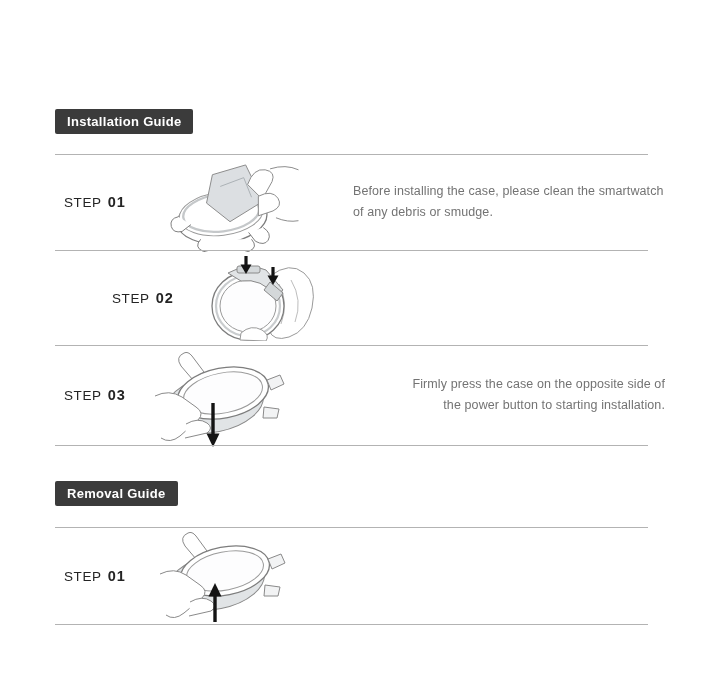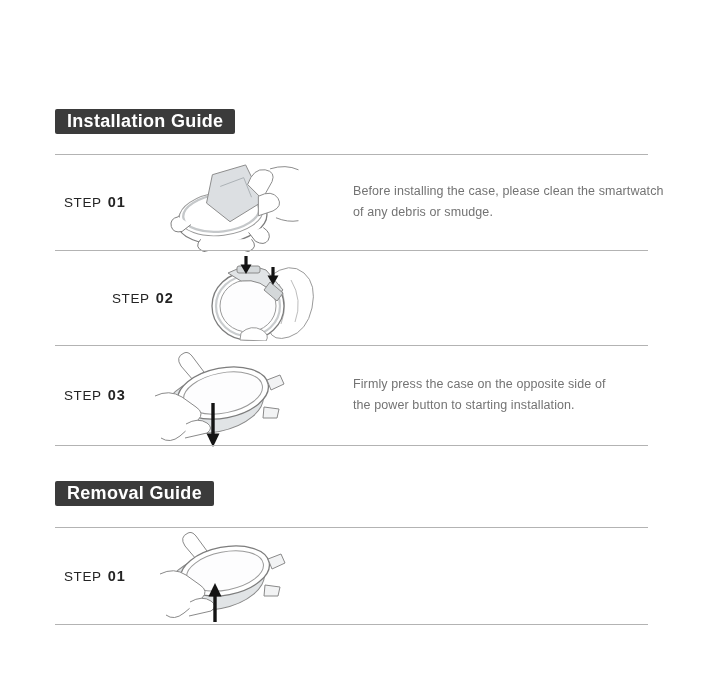--- a/index.html
+++ b/index.html
@@ -8,34 +8,34 @@
     width:701px;height:700px;
     background:#ffffff;
     overflow:hidden;
     font-family:"Liberation Sans","DejaVu Sans",sans-serif;
   }
   .guide-badge{
     position:absolute;left:55px;
     height:25px;line-height:25px;
     padding:0 12px;
     background:#3b3b3b;color:#ffffff;
-    font-size:18px;font-weight:600;letter-spacing:.3px;
+    font-size:13px;font-weight:600;letter-spacing:.3px;
     border-radius:2px;
   }
   .badge-install{top:109px;}
   .badge-removal{top:481px;}
   .divider{
     position:absolute;left:55px;width:593px;height:1px;
     background:#b3b3b3;
   }
   .d1{top:154px}.d2{top:250px}.d3{top:345px}.d4{top:445px}.d5{top:527px}.d6{top:624px}
   .step-row{position:absolute;left:0;width:701px;}
   .r1{top:154px;height:96px;}
   .r2{top:250px;height:95px;margin-left:48px;}
-  .r3{top:345px;height:100px;}
+  .r3{top:345px;height:100px;text-align:right;}
   .r4{top:527px;height:97px;}
   .step-label{
     position:absolute;left:64px;top:50%;transform:translateY(-50%);
     color:#242424;font-size:13.5px;letter-spacing:.6px;font-weight:500;
     white-space:nowrap;
   }
   .step-label .num{
     font-weight:900;font-size:14.5px;letter-spacing:1px;margin-left:6px;
   }
   .step-illo{position:absolute;}

